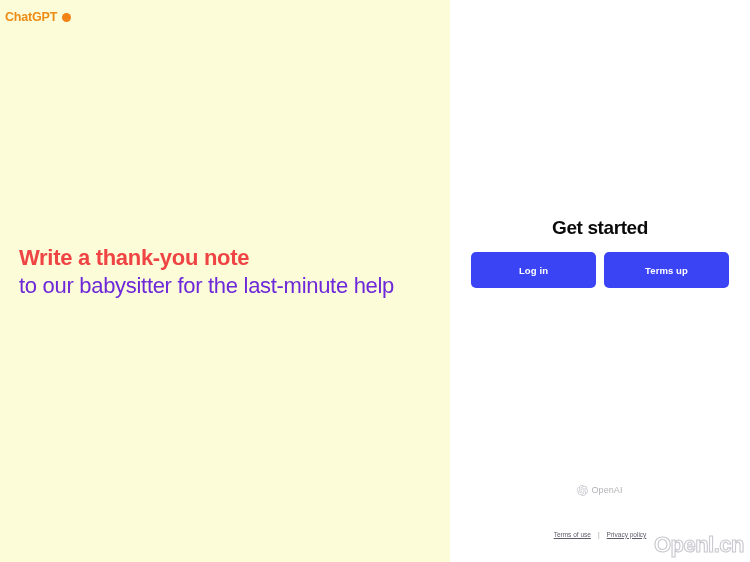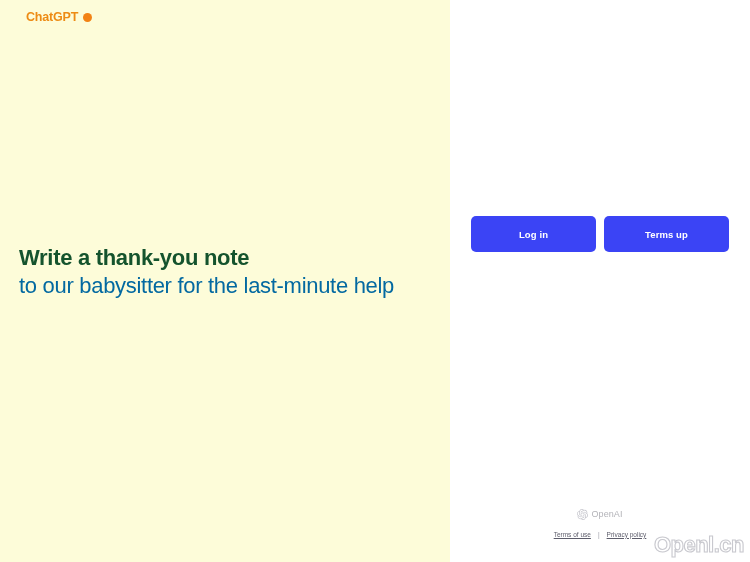--- a/index.html
+++ b/index.html
@@ -28,21 +28,21 @@
     position: relative;
     width: 450px;
     height: 562px;
     background: #fdfcd9;
     flex: 0 0 450px;
   }
 
   .brand {
     position: absolute;
     top: 11px;
-    left: 26px;
+    left: 5px;
     display: flex;
     align-items: center;
     gap: 4px;
   }
 
   .brand-text {
     font-family: "Liberation Sans", sans-serif;
     font-size: 12.5px;
     font-weight: bold;
     color: #ed8b14;
@@ -63,30 +63,30 @@
     position: absolute;
     left: 19px;
     top: 244px;
     width: 400px;
   }
 
   .prompt-line-1 {
     font-family: "Liberation Sans", sans-serif;
     font-size: 22px;
     font-weight: bold;
-    color: #14532d;
+    color: #ef4444;
     line-height: 28px;
     letter-spacing: -0.3px;
   }
 
   .prompt-line-2 {
     font-family: "Liberation Sans", sans-serif;
     font-size: 22px;
     font-weight: normal;
-    color: #0369a1;
+    color: #6d28d9;
     line-height: 28px;
     letter-spacing: -0.3px;
   }
 
   
   .right-panel {
     position: relative;
     width: 300px;
     height: 562px;
     background: #ffffff;
@@ -142,21 +142,21 @@
     right: 0;
     bottom: 24px;
     text-align: center;
   }
 
   .openai-mark {
     display: flex;
     align-items: center;
     justify-content: center;
     gap: 3px;
-    margin-bottom: 8px;
+    margin-bottom: 32px;
   }
 
   .openai-logo-svg { display: block; }
 
   .openai-text {
     font-family: "Liberation Sans", sans-serif;
     font-size: 9px;
     color: #b3b3b8;
     letter-spacing: 0.1px;
     line-height: 1;
@@ -217,20 +217,21 @@
     <div class="prompt-block">
       <div class="prompt-line-1">Write a thank-you note</div>
       <div class="prompt-line-2">to our babysitter for the last-minute help</div>
     </div>
 
   </div>
 
   <div class="right-panel">
 
     <div class="auth-block">
+      <div class="auth-title">Get started</div>
 
       <div class="auth-buttons">
         <button class="auth-btn">Log in</button>
         <button class="auth-btn">Terms up</button>
       </div>
     </div>
 
     <div class="footer">
 
       <div class="openai-mark">

